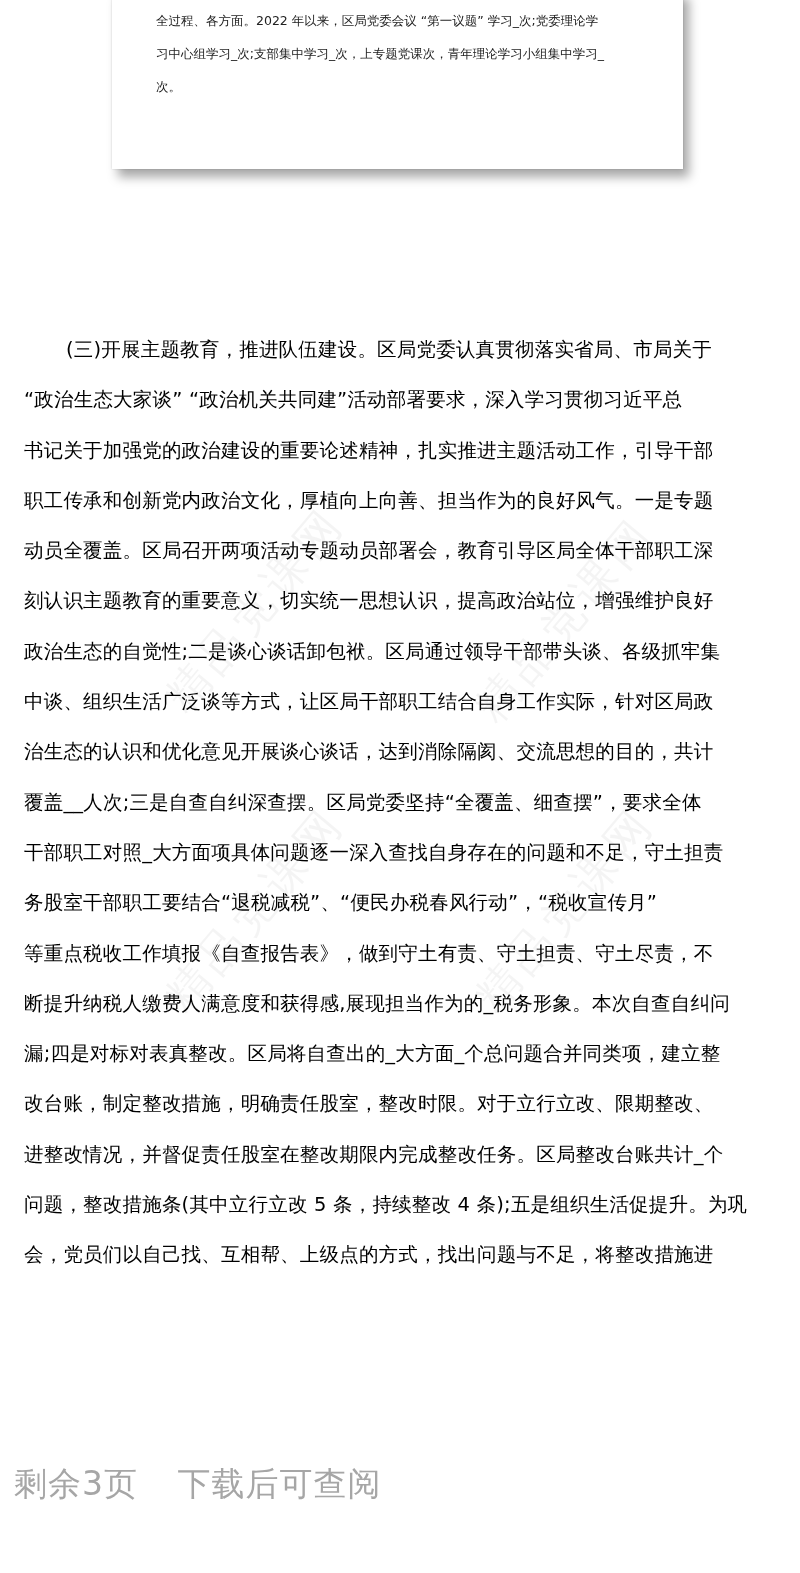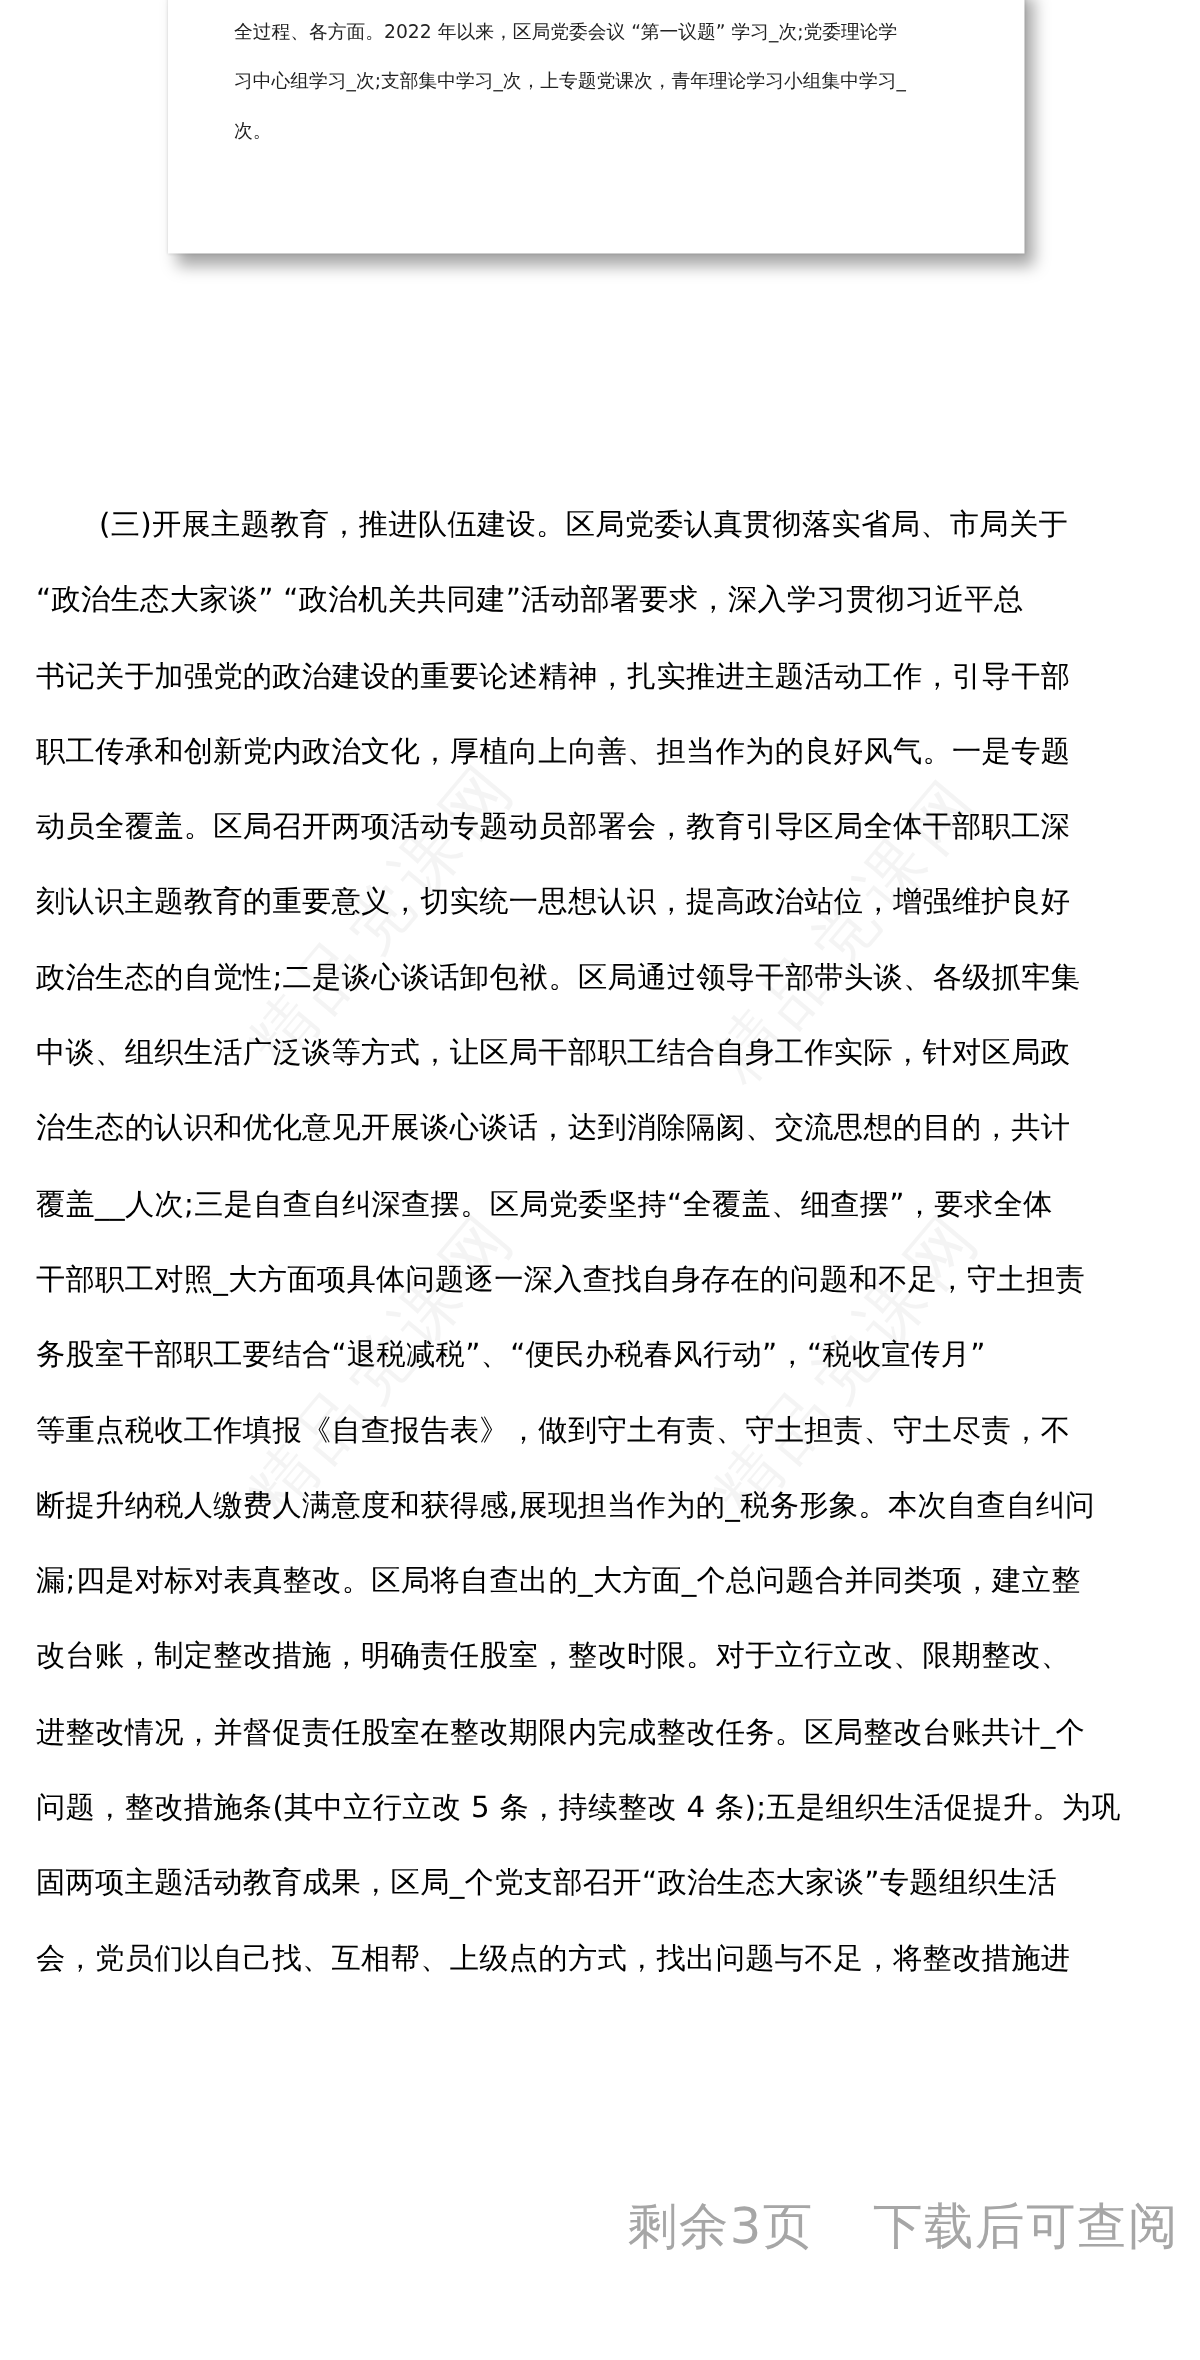--- a/index.html
+++ b/index.html
@@ -24,21 +24,21 @@
   .body-text p { margin: 0; white-space: nowrap; letter-spacing: 0.2px; }
   .body-text p.indent { padding-left: 42px; }
 
   .watermark {
     position: absolute; font-size: 44px; color: rgba(0,0,0,0.045);
     transform: rotate(-50deg); white-space: nowrap; pointer-events: none;
     letter-spacing: 6px;
   }
 
   .more-banner {
-    position: absolute; left: 0; top: 1462px; width: 800px; text-align: right;
+    position: absolute; left: 0; top: 1462px; width: 800px; text-align: left;
     font-size: 33px; color: #a6a6a6; letter-spacing: 1px;
   }
   .more-banner span { margin: 0 14px; }
 </style>
 </head>
 <body>
 
 <div class="page-card">
   <div class="card-text">
     <p>全过程、各方面。2022 年以来，区局党委会议 “第一议题” 学习_次;党委理论学</p>
@@ -64,20 +64,19 @@
   <p>治生态的认识和优化意见开展谈心谈话，达到消除隔阂、交流思想的目的，共计</p>
   <p>覆盖__人次;三是自查自纠深查摆。区局党委坚持“全覆盖、细查摆”，要求全体</p>
   <p>干部职工对照_大方面项具体问题逐一深入查找自身存在的问题和不足，守土担责</p>
   <p>务股室干部职工要结合“退税减税”、“便民办税春风行动”，“税收宣传月”</p>
   <p>等重点税收工作填报《自查报告表》，做到守土有责、守土担责、守土尽责，不</p>
   <p>断提升纳税人缴费人满意度和获得感,展现担当作为的_税务形象。本次自查自纠问</p>
   <p>漏;四是对标对表真整改。区局将自查出的_大方面_个总问题合并同类项，建立整</p>
   <p>改台账，制定整改措施，明确责任股室，整改时限。对于立行立改、限期整改、</p>
   <p>进整改情况，并督促责任股室在整改期限内完成整改任务。区局整改台账共计_个</p>
   <p>问题，整改措施条(其中立行立改 5 条，持续整改 4 条);五是组织生活促提升。为巩</p>
-  <p>固两项主题活动教育成果，区局_个党支部召开“政治生态大家谈”专题组织生活</p>
   <p>会，党员们以自己找、互相帮、上级点的方式，找出问题与不足，将整改措施进</p>
 </div>
 
 <div class="more-banner">
   <span>剩余3页</span>
   <span>下载后可查阅</span>
 </div>
 
 </body></html>

